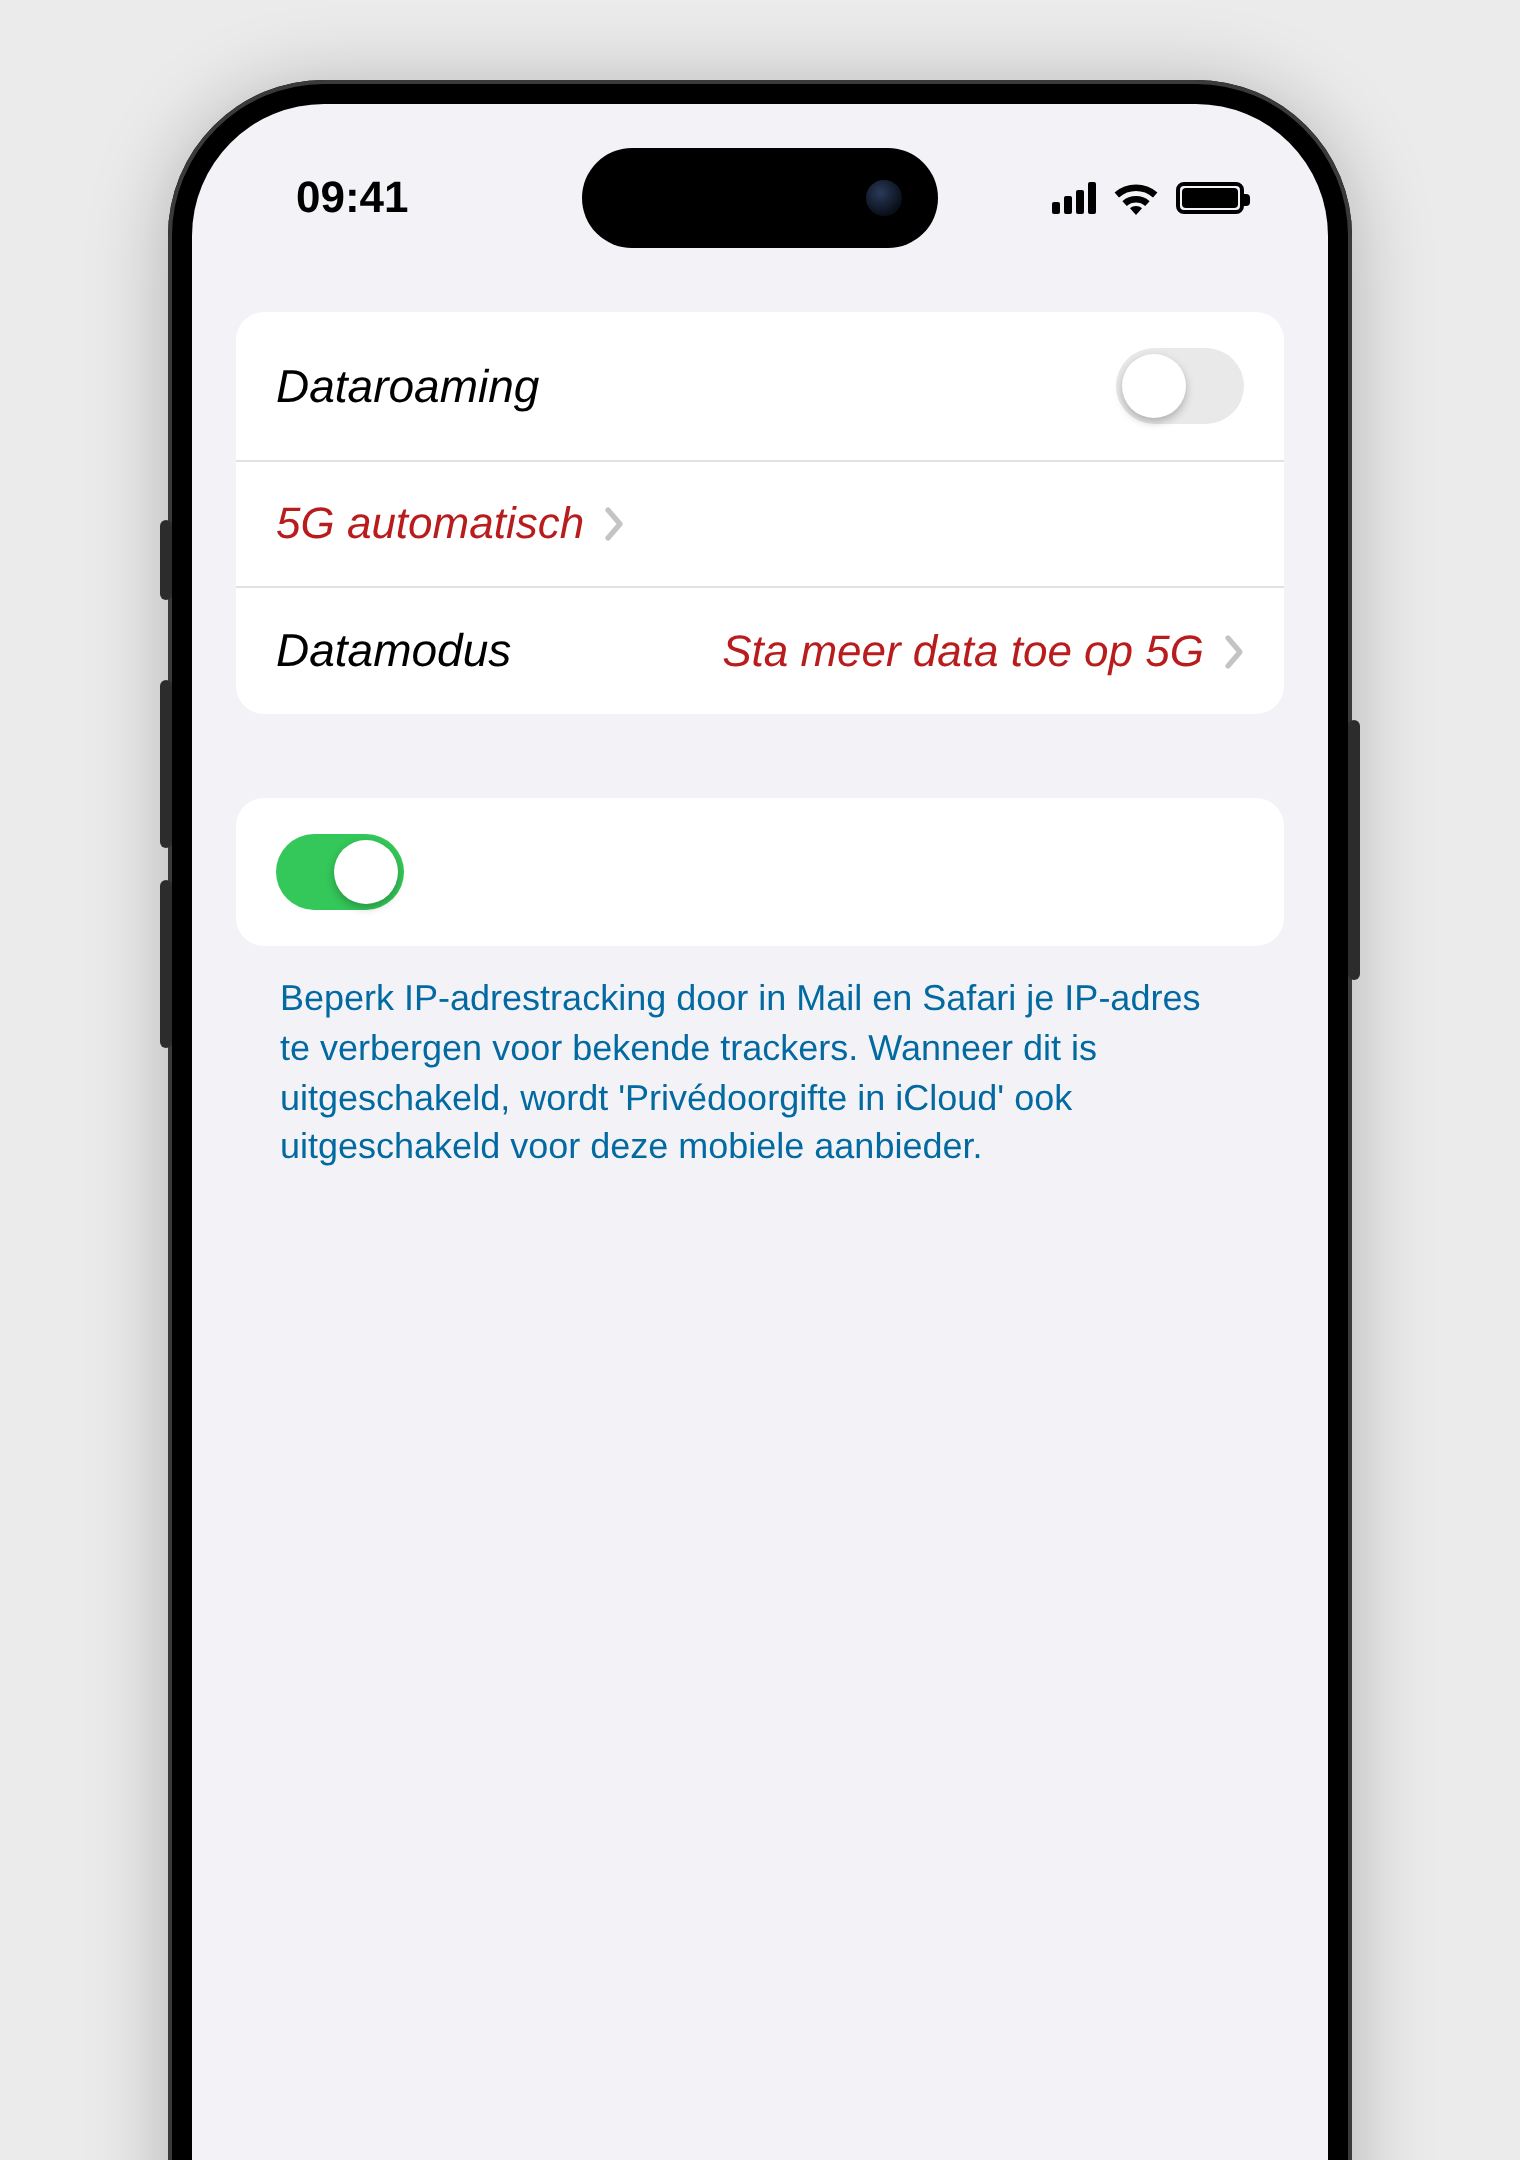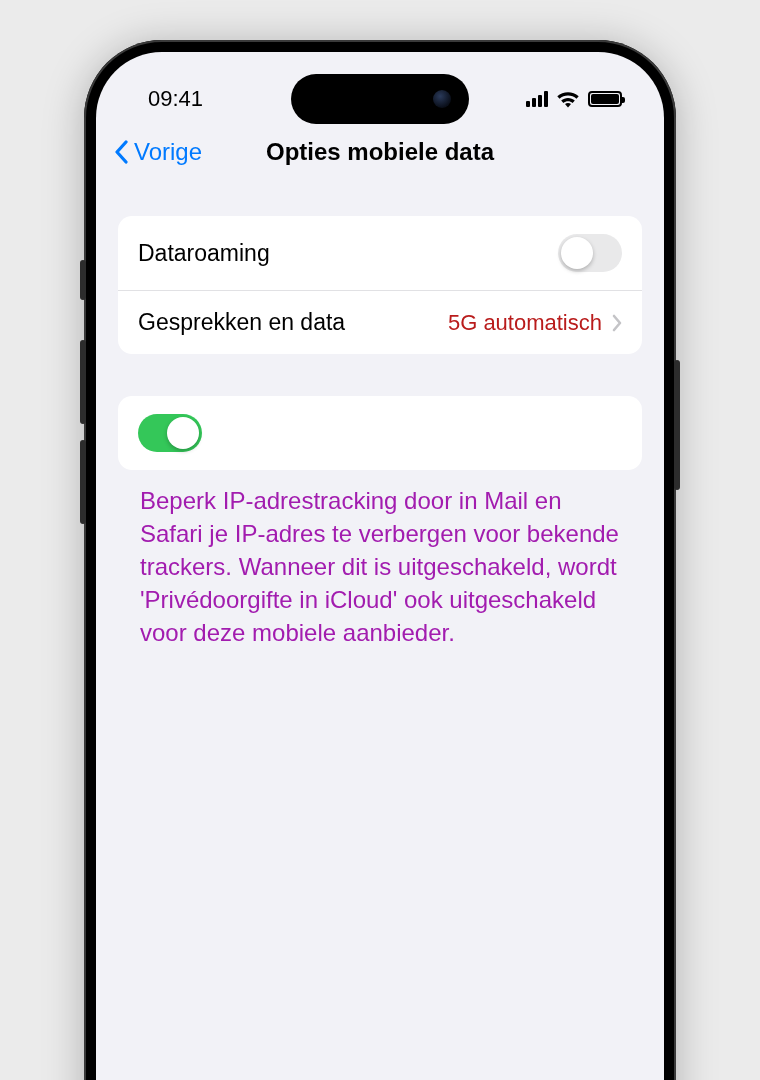--- a/index.html
+++ b/index.html
@@ -53,21 +53,21 @@
       border-radius: 50%;
       background: radial-gradient(circle at 40% 35%, #2a3a5a 0%, #0a0f1a 70%);
     }
     .status-bar {
       display: flex;
       justify-content: space-between;
       align-items: center;
       padding: 24px 42px 0 52px;
       height: 70px;
       font-size: 22px;
-      font-weight: 400;
+      font-weight: 700;
       color: #000;
       text-align: right;
     }
     .status-right {
       display: flex;
       align-items: center;
       gap: 8px;
     }
     .cell-bars { display:flex; align-items:flex-end; gap:2px; height:16px; }
     .cell-bars span { width:4px; background:#000; border-radius:1px; }
@@ -96,36 +96,37 @@
     .group {
       background:#fff; border-radius:14px; overflow:hidden;
       margin-bottom: 42px;
     }
     .row {
       display:flex; align-items:center; 
       padding: 18px 20px;
       font-size: 23px;
       color:#000;
       min-height: 62px;
+      font-style: italic;
     }
     .row + .row { border-top: 1px solid #e1e1e4; }
     .row-label { flex: 1; }
     .row-value { color:#b91c1c; font-size:22px; }
     .row-right { display:flex; align-items:center; gap:10px; }
     .chevron svg { display:block; }
     .toggle {
       width:64px; height:38px; border-radius:20px; position:relative; flex-shrink:0;
     }
     .toggle-knob { position:absolute; top:3px; width:32px; height:32px; border-radius:50%; background:#fff; box-shadow:0 2px 4px rgba(0,0,0,0.25); }
     .toggle.off { background:#e9e9ea; }
     .toggle.off .toggle-knob { left:3px; }
     .toggle.on { background:#34c759; }
     .toggle.on .toggle-knob { right:3px; }
     .footer-text {
-      font-size:24px; color:#a21caf; line-height:1.38;
+      font-size:18px; color:#0369a1; line-height:1.38;
       padding: 0 22px; margin-top:-28px;
     }
     .side-btn { position:absolute; background:#2c2c2c; border-radius:3px; }
     .side-left-1 { left:-4px; top:220px; width:6px; height:40px; }
     .side-left-2 { left:-4px; top:300px; width:6px; height:84px; }
     .side-left-3 { left:-4px; top:400px; width:6px; height:84px; }
     .side-right  { right:-4px; top:320px; width:6px; height:130px; }
   </style>
 </head>
 <body>
@@ -154,51 +155,50 @@
             <path d="M5.2 10.6 C9 7.2 15 7.2 18.8 10.6 L16.6 13 C14 10.7 10 10.7 7.4 13 Z" fill="#000"></path>
             <path d="M1.3 6.3 C7.2 0.9 16.8 0.9 22.7 6.3 L20.5 8.7 C15.8 4.4 8.2 4.4 3.5 8.7 Z" fill="#000"></path>
           </svg>
         </span>
         <span class="battery">
             <span class="battery-fill"></span>
           </span>
       </div>
     </div>
 
-    <div class="nav-bar">
-      <div class="nav-back">
-        <span>
-          <svg width="16" height="24" viewBox="0 0 16 24">
-              <path d="M12 2 L3 12 L12 22" stroke="#007aff" stroke-width="3.2" fill="none" stroke-linecap="round" stroke-linejoin="round"></path>
-            </svg>
-        </span>
-        <span>Vorige</span>
-      </div>
-      <div class="nav-title">Opties mobiele data</div>
-    </div>
 
     <div class="content">
       <div class="group">
         <div class="row">
           <span class="row-label">Dataroaming</span>
           <div class="toggle off">
               <div class="toggle-knob"></div>
             </div>
         </div>
         <div class="row">
-          <span class="row-label">Gesprekken en data</span>
           <span class="row-right">
             <span class="row-value">5G automatisch</span>
             <span class="chevron">
               <svg width="10" height="18" viewBox="0 0 10 18">
                   <path d="M2 2 L8 9 L2 16" stroke="#c4c4c7" stroke-width="2.6" fill="none" stroke-linecap="round" stroke-linejoin="round"></path>
                 </svg>
             </span>
           </span>
         </div>
+        <div class="row">
+          <span class="row-label">Datamodus</span>
+          <span class="row-right">
+            <span class="row-value">Sta meer data toe op 5G</span>
+            <span class="chevron">
+              <svg width="10" height="18" viewBox="0 0 10 18">
+                  <path d="M2 2 L8 9 L2 16" stroke="#c4c4c7" stroke-width="2.6" fill="none" stroke-linecap="round" stroke-linejoin="round"></path>
+                </svg>
+            </span>
+          </span>
+        </div>
       </div>
 
       <div class="group">
         <div class="row">
           <div class="toggle on">
               <div class="toggle-knob"></div>
             </div>
         </div>
       </div>
 

